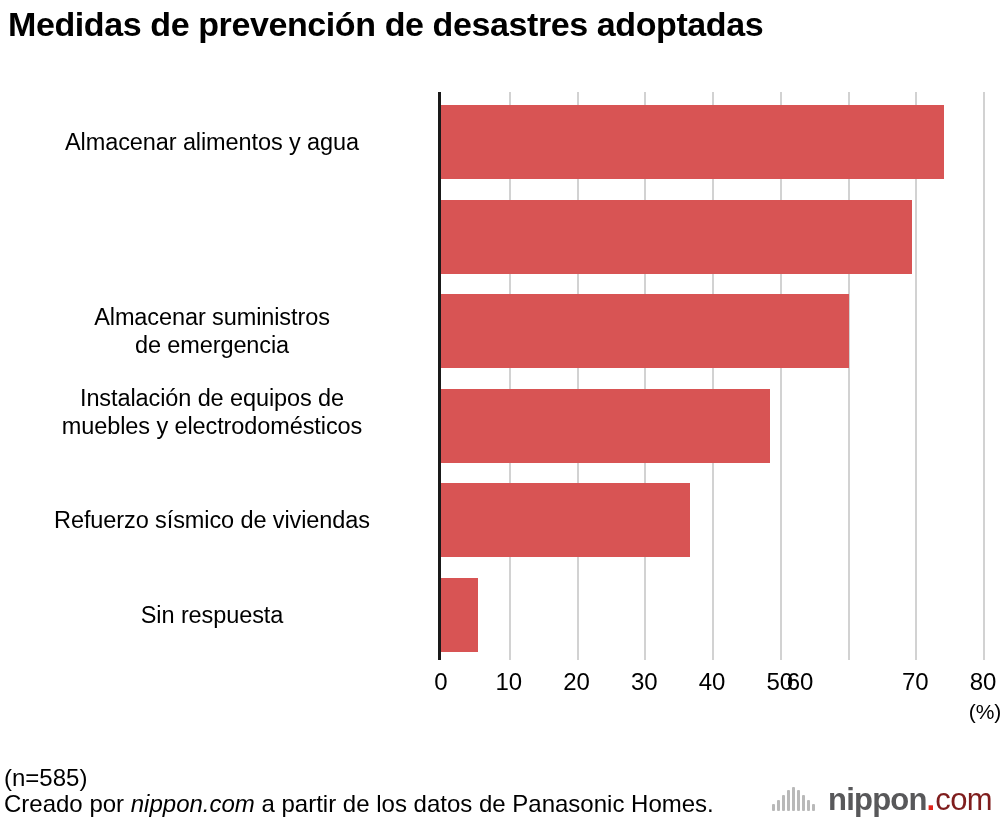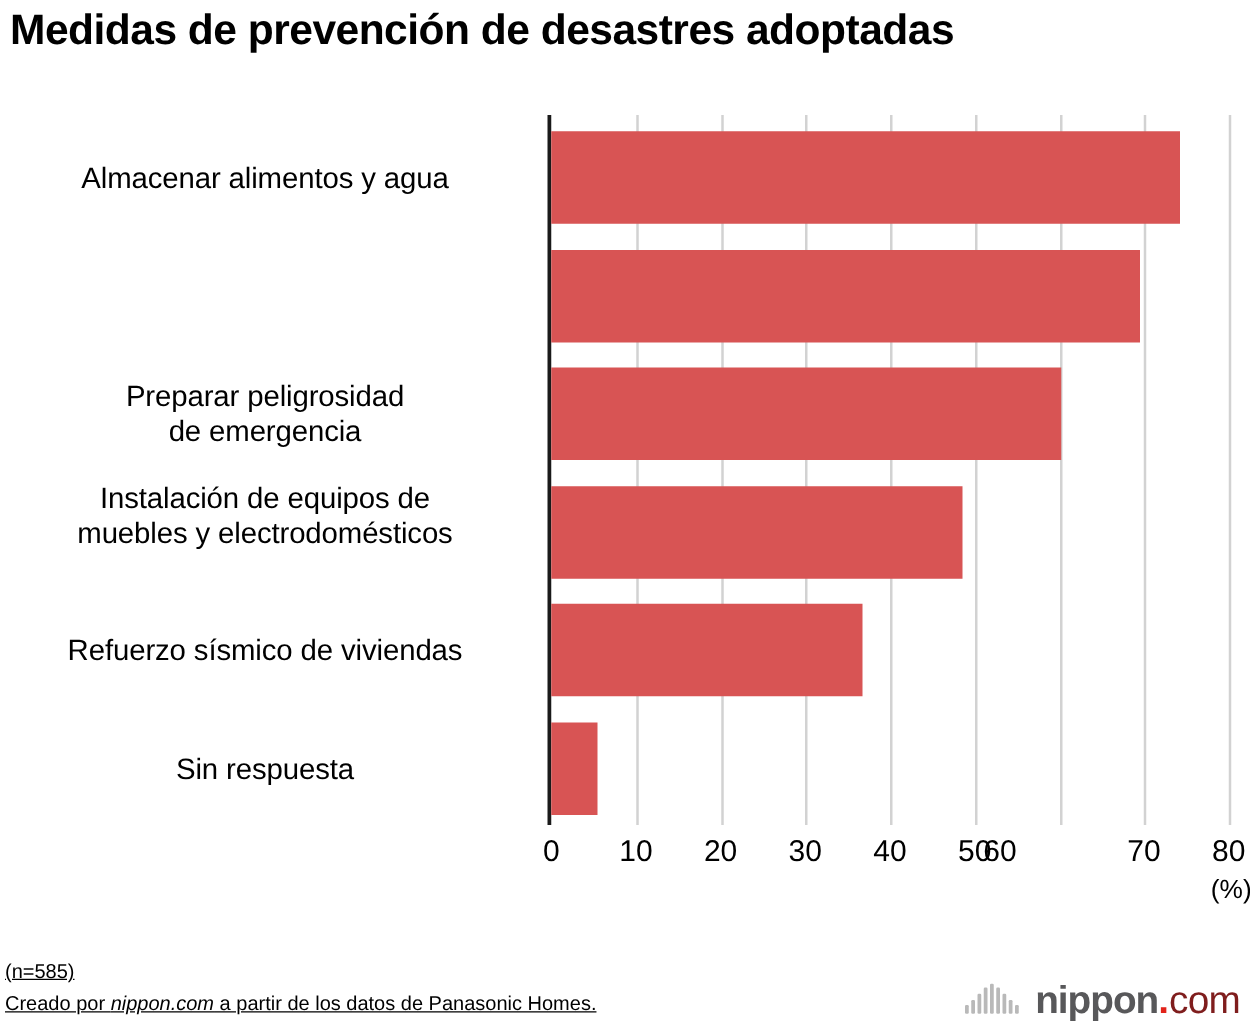--- a/index.html
+++ b/index.html
@@ -111,24 +111,23 @@
     text-align: center;
     font-size: 21px;
     color: #000;
   }
 
   
   .footer {
     position: absolute;
     left: 4px;
     top: 765px;
-    font-size: 16px;
+    font-size: 24px;
     line-height: 26px;
     color: #000;
-    text-decoration: underline;
   }
   .footer .ital { font-style: italic; }
 
   
   .logo {
     position: absolute;
     right: 8px;
     top: 781px;
     display: flex;
     align-items: center;
@@ -173,21 +172,21 @@
 
 <div class="chart-title">Medidas de prevención de desastres adoptadas</div>
 
 <div class="plot-wrap">
 
   <div class="cat-labels">
       <div class="cat-label" style="top: 36px;">
         <div>Almacenar alimentos y agua</div>
       </div>
       <div class="cat-label" style="top: 211px;">
-        <div>Preparar peligrosidad</div>
+        <div>Almacenar suministros</div>
         <div>de emergencia</div>
       </div>
       <div class="cat-label" style="top: 291.5px;">
         <div>Instalación de equipos de</div>
         <div>muebles y electrodomésticos</div>
       </div>
       <div class="cat-label" style="top: 414px;">
         <div>Refuerzo sísmico de viviendas</div>
       </div>
       <div class="cat-label" style="top: 508.5px;">

